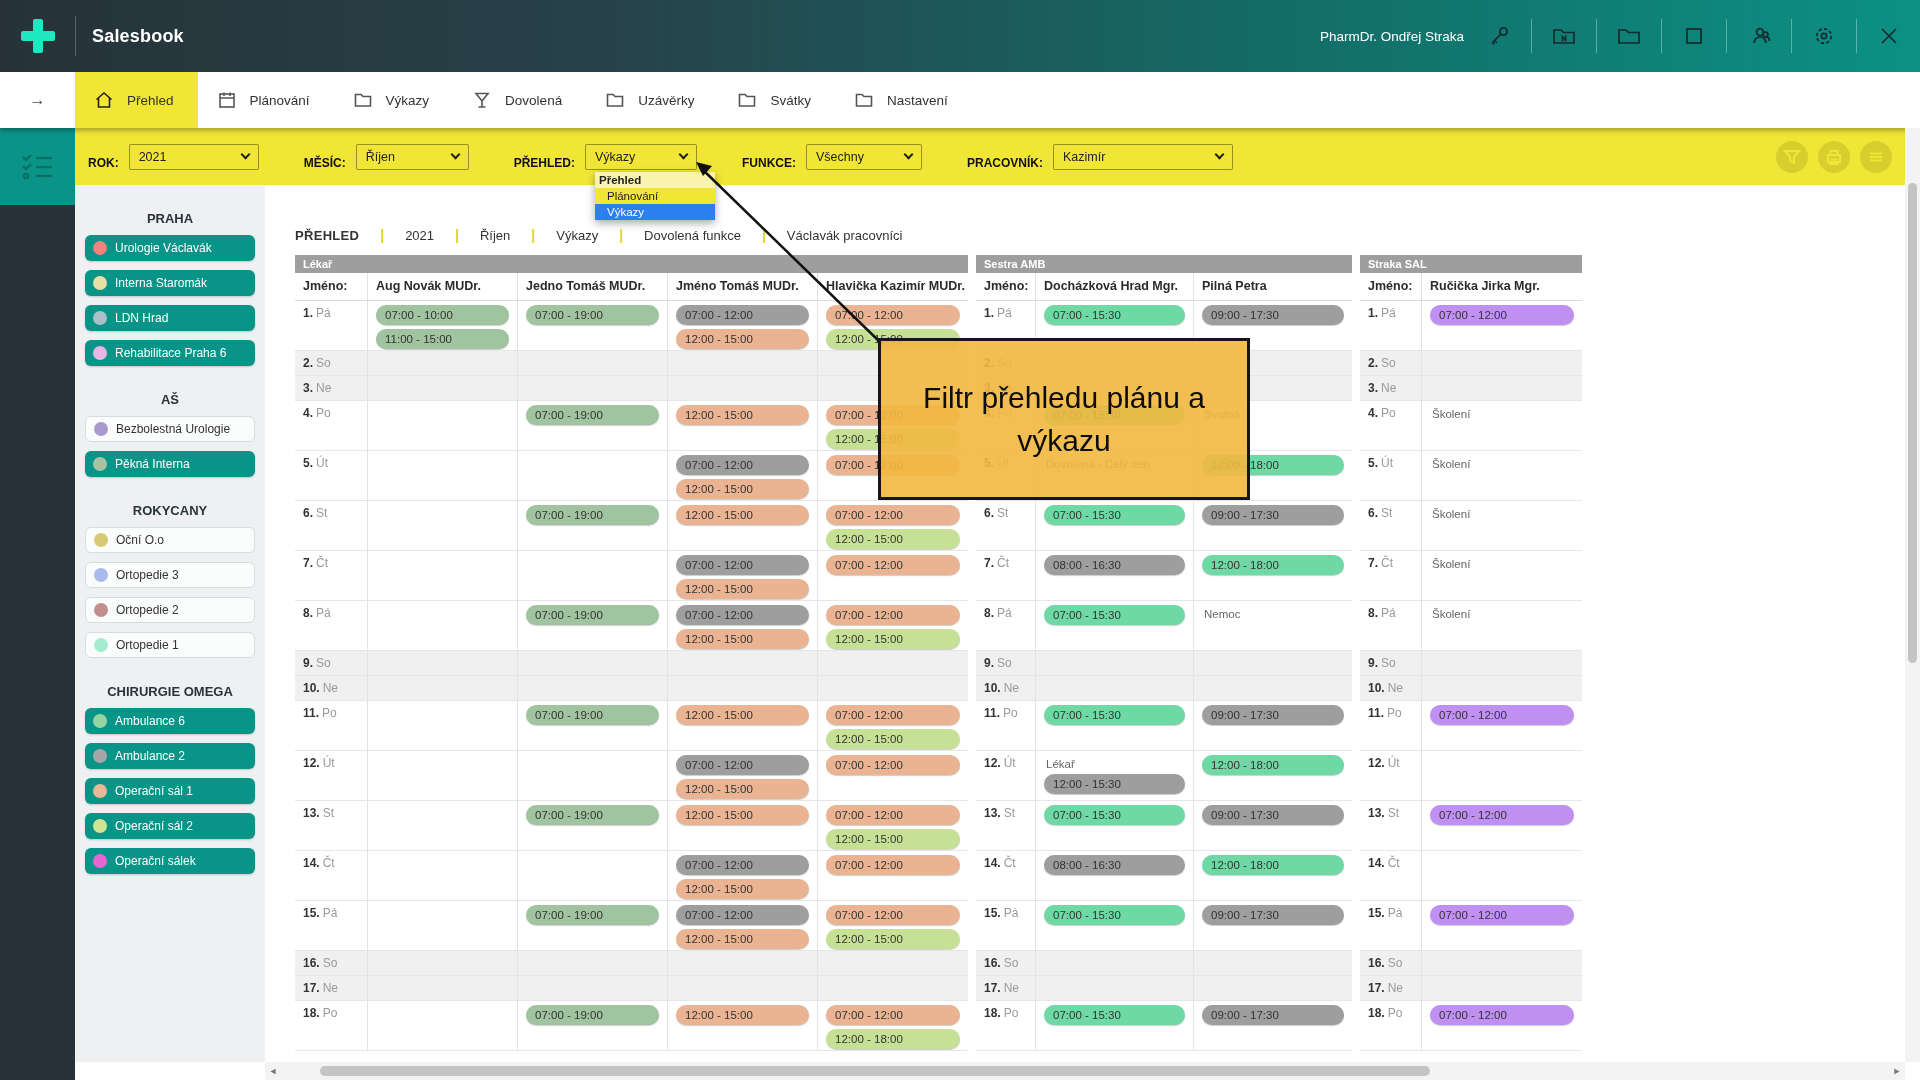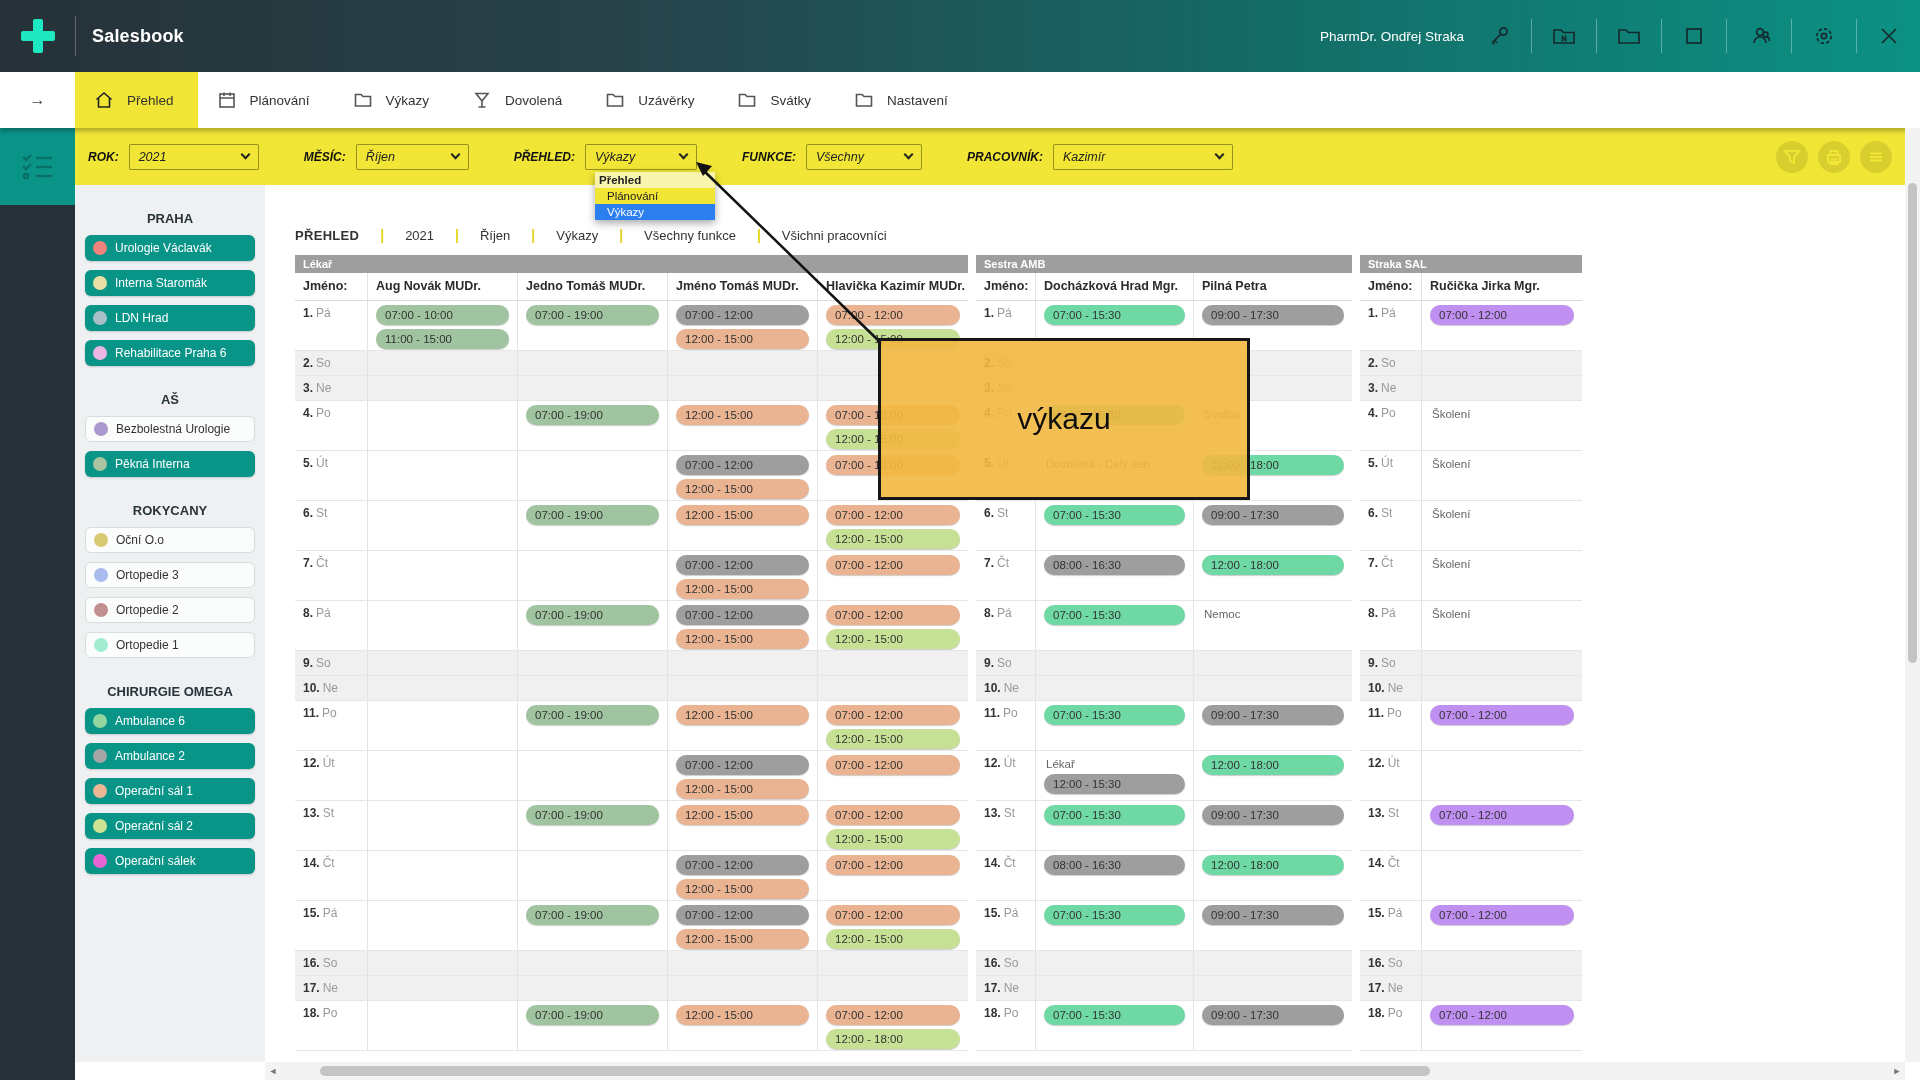--- a/index.html
+++ b/index.html
@@ -212,21 +212,21 @@
         <div class="nav-tab">
           <svg width="22" height="22" viewBox="0 0 22 22">
             <path d="M3.5 5.5 L9 5.5 L11 7.5 L18.5 7.5 L18.5 17 L3.5 17 Z"></path>
           </svg>
           <span class="tab-label">Nastavení</span>
         </div>
       </div>
   </nav>
 
   <div class="filterbar">
-    <div id="filter-items" style="display:flex;align-items:center;font-style:italic;">
+    <div id="filter-items" style="display:flex;align-items:flex-end;">
         <span class="f-label">ROK:</span>
         <div class="f-select" style="width: 130px;">
           <span class="val">2021</span>
           <span class="chev"></span>
         </div>
         <span class="f-gap"></span>
         <span class="f-label">MĚSÍC:</span>
         <div class="f-select" style="width: 113px;">
           <span class="val">Říjen</span>
           <span class="chev"></span>
@@ -358,23 +358,23 @@
   <main class="content">
     <div class="breadcrumb" id="breadcrumb">
         <span class="bc-item first">PŘEHLED</span>
         <span class="bc-sep">|</span>
         <span class="bc-item">2021</span>
         <span class="bc-sep">|</span>
         <span class="bc-item">Říjen</span>
         <span class="bc-sep">|</span>
         <span class="bc-item">Výkazy</span>
         <span class="bc-sep">|</span>
-        <span class="bc-item">Všechny funkce</span>
+        <span class="bc-item">Dovolená funkce</span>
         <span class="bc-sep">|</span>
-        <span class="bc-item">Všichni pracovníci</span>
+        <span class="bc-item">Václavák pracovníci</span>
       </div>
     <div class="schedule" id="schedule">
         <div class="sec" style="width: 673px;">
           <div class="sec-band">Lékař</div>
           <div class="sec-row hdr">
             <div class="cell" style="width: 73px;">Jméno:</div>
             <div class="cell" style="width: 150px;">Aug Novák MUDr.</div>
             <div class="cell" style="width: 150px;">Jedno Tomáš MUDr.</div>
             <div class="cell" style="width: 150px;">Jméno Tomáš MUDr.</div>
             <div class="cell last" style="width: 150px;">Hlavička Kazimír MUDr.</div>
@@ -845,16 +845,17 @@
     <div class="h-thumb"></div>
     <span class="h-arrow" style="margin-left:auto;">►</span>
   </div>
   <div class="corner"></div>
 
   <svg class="arrow-overlay">
     <line x1="700" y1="167" x2="882" y2="344" stroke="#111" stroke-width="2.5"></line>
     <polygon points="696,162 712,166 703,176" fill="#111"></polygon>
   </svg>
   <div class="tooltip">
+    <div>Filtr přehledu plánu a</div>
     <div>výkazu</div>
   </div>
 
 </div>
 
 </body></html>

